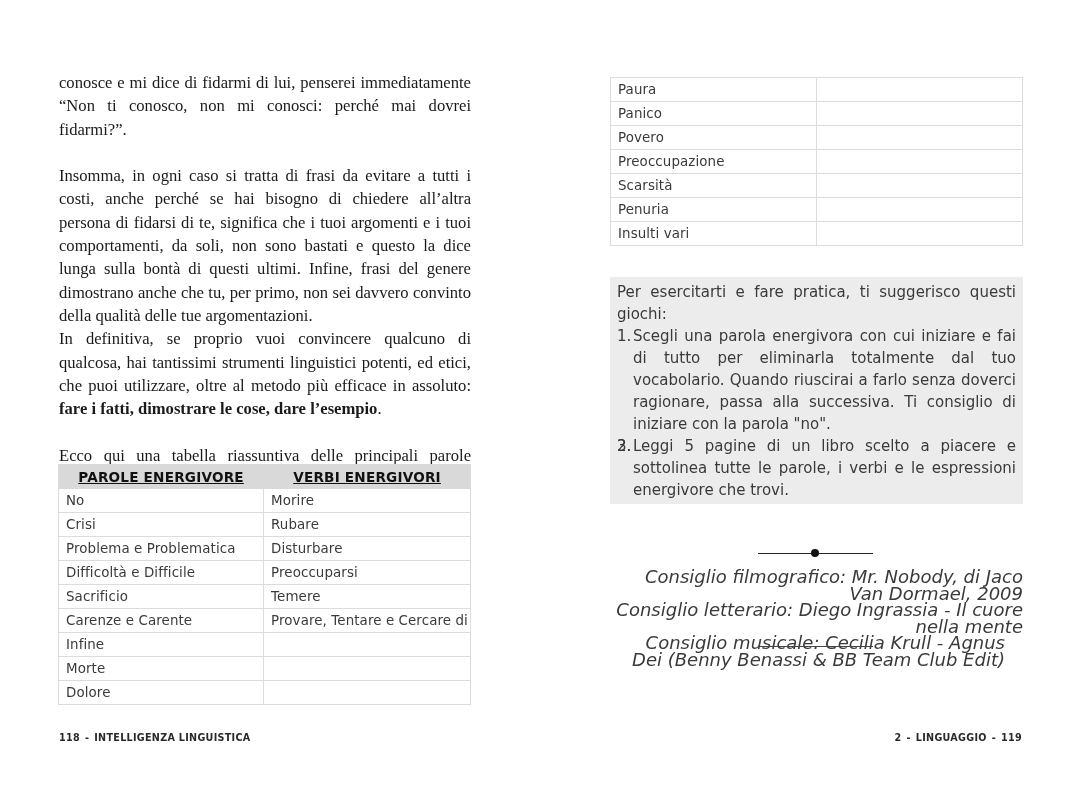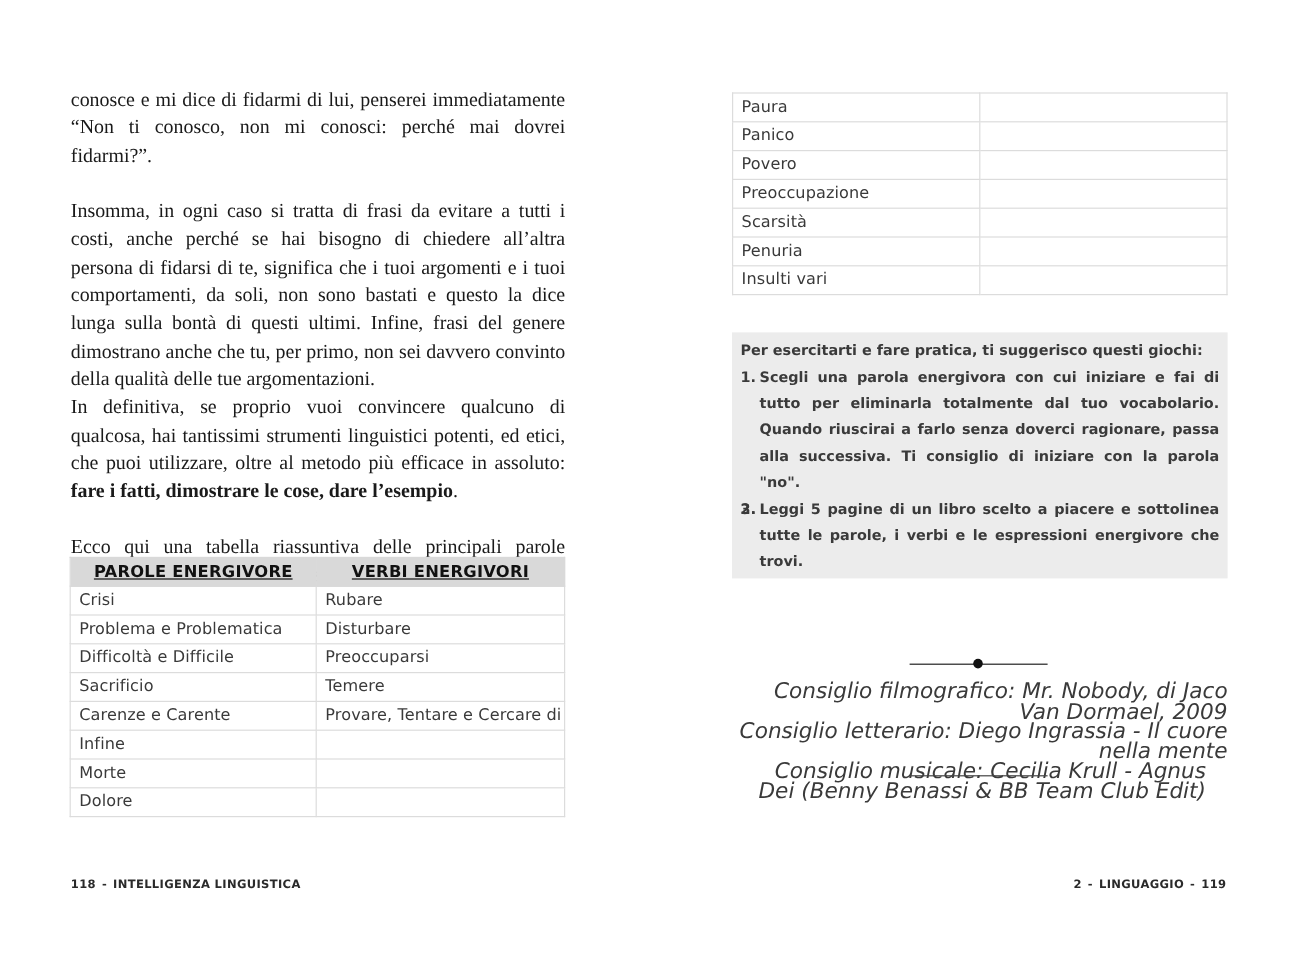--- a/index.html
+++ b/index.html
@@ -41,21 +41,21 @@
     #left-table col.c2 { width: 207px; }
     #right-table { left: 70px; top: 77px; width: 413px; }
     #right-table col.c1 { width: 206px; }
     #right-table col.c2 { width: 207px; }
 
     
     .exercise {
       position: absolute; left: 70px; top: 277px; width: 399px; padding: 4px 7px 3px 7px;
       background: #ececec;
       font-family: "DejaVu Sans", "Liberation Sans", sans-serif;
-      font-size: 12px; line-height: 22px; color: #3a3a3a; text-align: justify; font-weight: bold;
+      font-size: 15px; line-height: 22px; color: #3a3a3a; text-align: justify;
     }
     .exercise .intro { margin: 0; }
     .exercise ol { margin: 0; padding: 0; list-style: none; }
     .exercise li { position: relative; padding-left: 16px; }
     .exercise li .num { position: absolute; left: 0; top: 0; }
 
     
     .ornament-top {
       position: absolute; left: 218px; top: 553px; width: 115px; height: 1px; background: #222;
     }
@@ -101,20 +101,24 @@
         <col class="c2">
       </colgroup>
     <thead>
       <tr>
         <th>PAROLE ENERGIVORE</th>
         <th>VERBI ENERGIVORI</th>
       </tr>
     </thead>
     <tbody>
       <tr>
+          <td>No</td>
+          <td>Morire</td>
+        </tr>
+      <tr>
           <td>Crisi</td>
           <td>Rubare</td>
         </tr>
       <tr>
           <td>Problema e Problematica</td>
           <td>Disturbare</td>
         </tr>
       <tr>
           <td>Difficoltà e Difficile</td>
           <td>Preoccuparsi</td>

